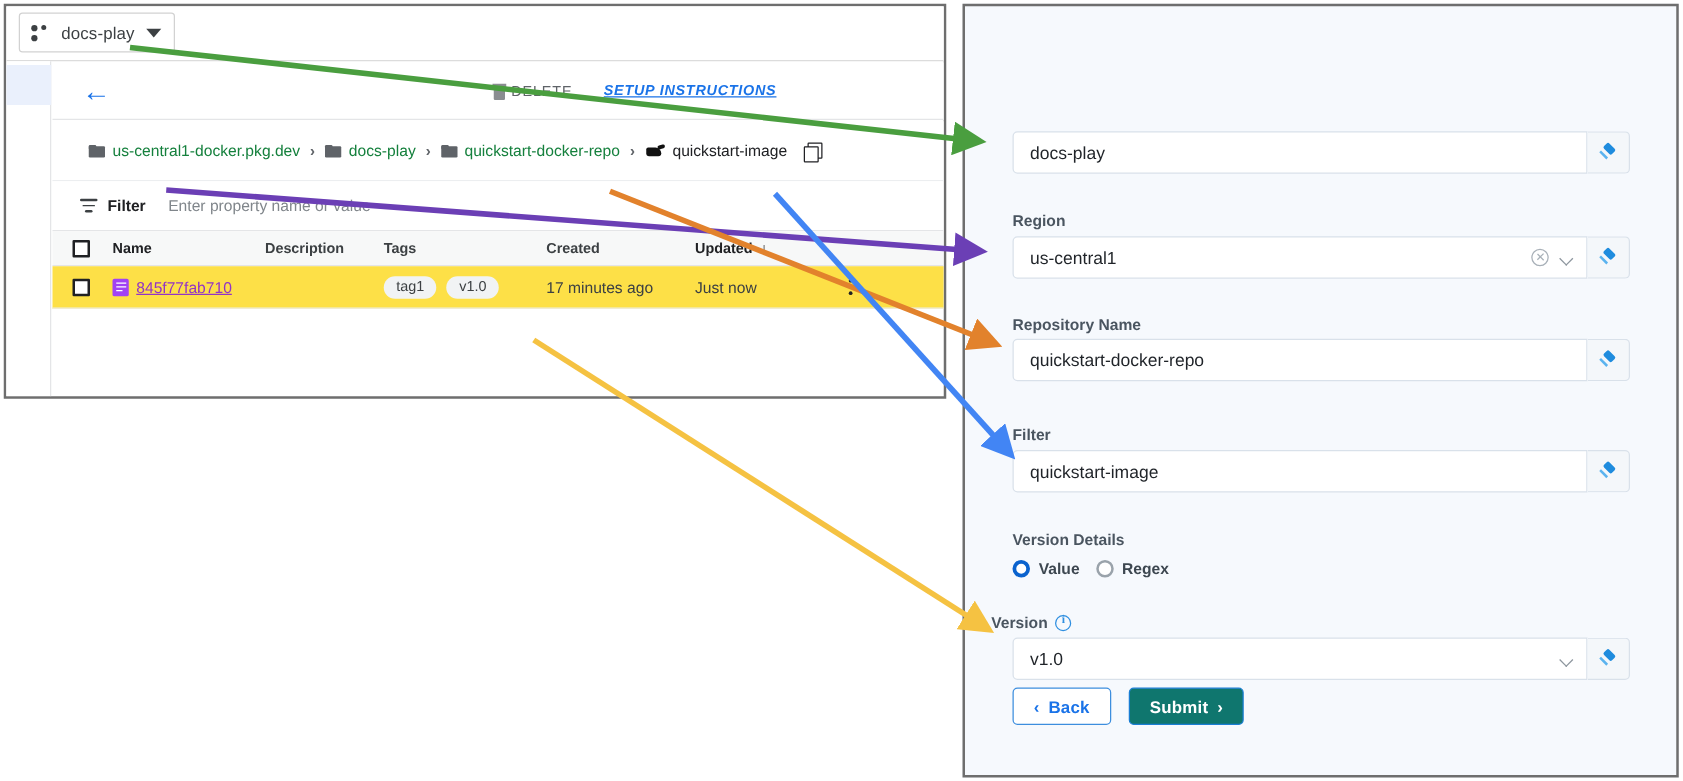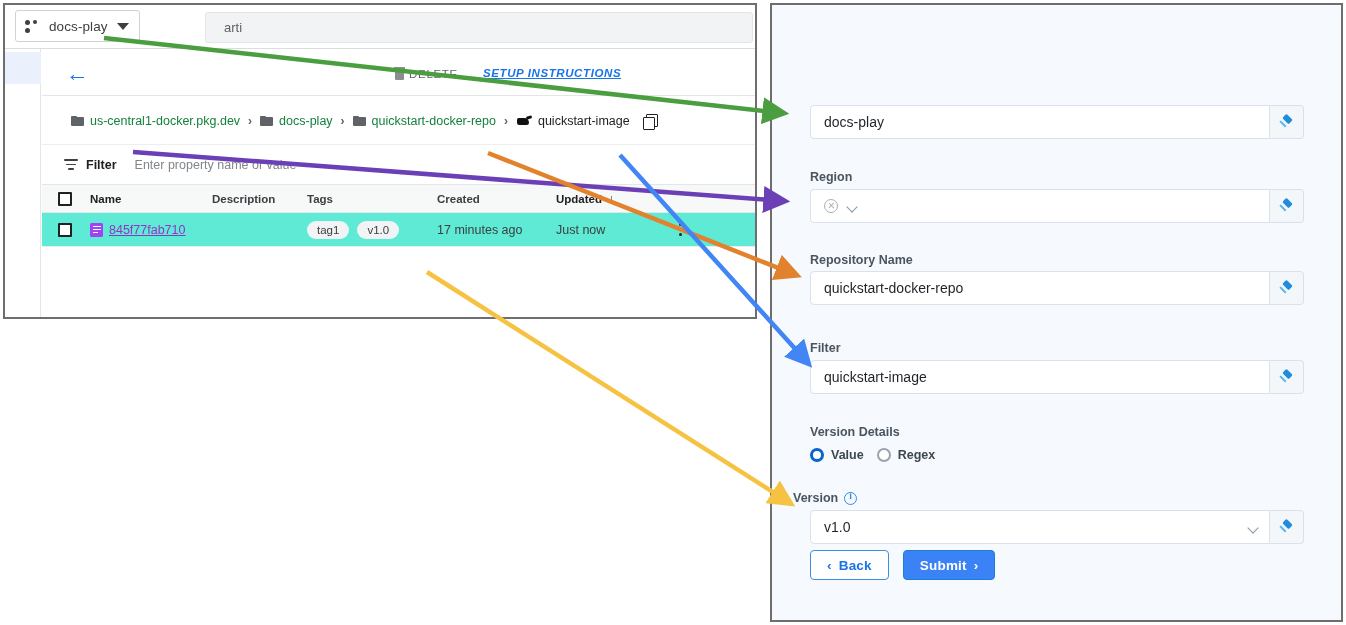--- a/index.html
+++ b/index.html
@@ -154,21 +154,21 @@
 
   
   .tbl { position: absolute; left: 37px; top: 180px; right: 0; }
   .tbl-head {
     display: flex; align-items: center; height: 28px;
     background: #f7f8f8; border-bottom: 1px solid #e4e5e7;
     font-size: 11.5px; font-weight: 700; color: #202124;
   }
   .tbl-row {
     display: flex; align-items: center; height: 34px;
-    background: #5eead4; border-bottom: 1px solid #eceef0;
+    background: #fde047; border-bottom: 1px solid #eceef0;
     font-size: 12.5px; color: #3c4043;
   }
   .c-check { width: 46px; display: flex; justify-content: center; align-items: center; }
   .cbox {
     width: 14px; height: 14px; border: 2px solid #202124; border-radius: 1px; background: #fff;
   }
   .c-name { width: 124px; padding-left: 2px; display: flex; align-items: center; gap: 6px; }
   .c-desc { width: 95px; }
   .c-tags { width: 130px; display: flex; align-items: center; gap: 8px; }
   .c-created { width: 119px; }
@@ -271,44 +271,41 @@
     content: "i"; position: absolute; left: 0; top: -1.5px; width: 100%;
     text-align: center; font-size: 9.5px; color: #2f8fe0; font-family: "Liberation Serif", serif;
   }
 
   .btn-row { position: absolute; left: 38px; top: 545px; display: flex; gap: 14px; }
   .btn {
     height: 30px; border-radius: 4px; display: flex; align-items: center; gap: 7px;
     padding: 0 16px; font-size: 13.5px; font-weight: bold; letter-spacing: .2px;
   }
   .btn-back { background: #fff; border: 1.5px solid #3d8ede; color: #1a73e8; }
-  .btn-submit { background: #3b82f6; border: 1.5px solid #1a7ed4; color: #fff; }
+  .btn-submit { background: #0f766e; border: 1.5px solid #1a7ed4; color: #fff; }
 
   
   .arrows { position: absolute; left: 0; top: 0; width: 1346px; height: 625px; pointer-events: none; }
 </style>
 </head>
 <body>
 
 <div id="root">
 
   <div class="gc-window">
 
     <div class="gc-topbar">
       <div class="project-chip">
         <span class="proj-icon">
             <i></i>
             <i></i>
             <i></i>
           </span>
         <span class="proj-name">docs-play</span>
         <span class="chip-caret"></span>
-      </div>
-      <div class="gc-search">
-        <span>arti</span>
       </div>
     </div>
 
     <div class="gc-rail"></div>
     <div class="rail-selected"></div>
 
     <div class="page-header">
       <div class="back-arrow">←</div>
       <div class="hdr-delete">
         <span class="trash"></span>
@@ -403,20 +400,21 @@
         <span class="fld-val">docs-play</span>
       </div>
       <div class="pin-btn">
           <span class="pin-ico"></span>
         </div>
     </div>
 
     <div class="fld-label" style="left:38px; top:165px;">Region</div>
     <div class="fld-wrap" style="left:38px; top:184px; width:494px;">
       <div class="fld-box">
+        <span class="fld-val">us-central1</span>
         <span class="clear-ico"></span>
         <span class="chev"></span>
       </div>
       <div class="pin-btn">
           <span class="pin-ico"></span>
         </div>
     </div>
 
     <div class="fld-label" style="left:38px; top:248px;">Repository Name</div>
     <div class="fld-wrap" style="left:38px; top:266px; width:494px;">

